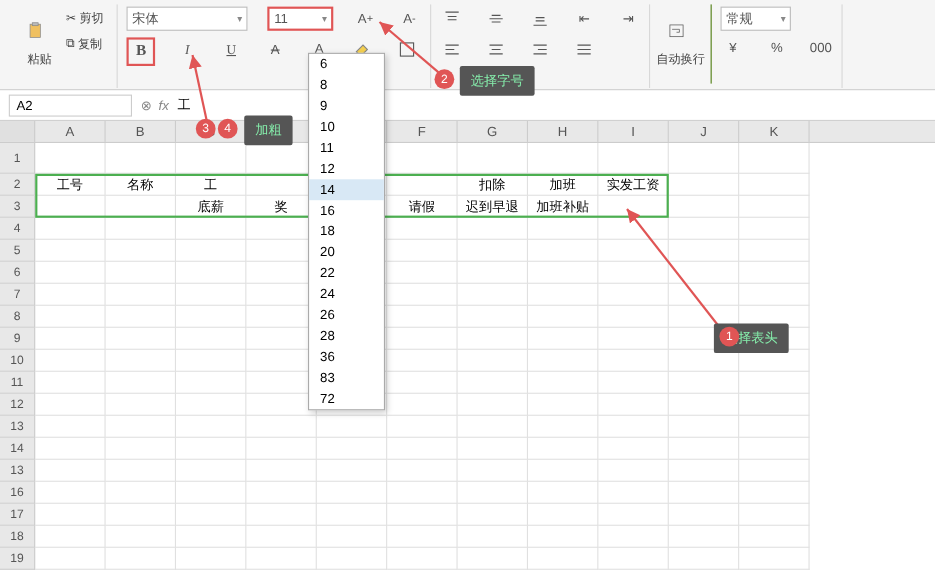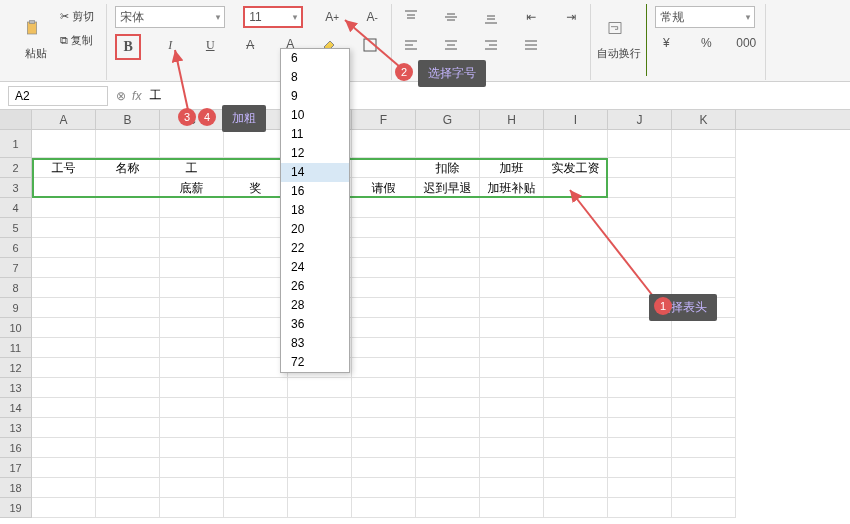--- a/index.html
+++ b/index.html
@@ -17,38 +17,38 @@
 .font-size-sel { width: 60px; border: 2px solid #e05555; }
 .dd-arrow { margin-left: auto; color: #888; font-size: 9px; }
 .tb-btn { width: 22px; height: 22px; display: flex; align-items: center; justify-content: center; color: #555; }
 .bold-btn { width: 26px; height: 26px; border: 2px solid #e05555; font-weight: bold; font-size: 14px; font-family: "Times New Roman", serif; }
 .italic-btn { font-style: italic; font-family: "Times New Roman", serif; }
 .underline-btn { text-decoration: underline; font-family: "Times New Roman", serif; }
 .strike-btn { text-decoration: line-through; }
 .btn-s svg, .tb-btn svg, .ico svg { width: 16px; height: 16px; }
 
 .formula-bar { height: 28px; border-bottom: 1px solid #d0d0d0; display: flex; align-items: center; padding: 0 8px; gap: 8px; }
-.namebox { width: 100px; height: 20px; border: 1px solid #ccc; padding: 0 6px; font-size: 12px; display: flex; align-items: center; background: #fff; }
+.namebox { width: 112px; height: 20px; border: 1px solid #ccc; padding: 0 6px; font-size: 12px; display: flex; align-items: center; background: #fff; }
 .fx-icons { display: flex; gap: 6px; color: #888; }
 
 .grid-area { position: relative; }
 .col-headers { display: flex; height: 20px; background: #e8e8e8; border-bottom: 1px solid #ccc; }
 .corner { width: 32px; background: #e0e0e0; border-right: 1px solid #ccc; }
 .col-h { width: 64px; border-right: 1px solid #ccc; text-align: center; font-size: 12px; color: #555; line-height: 20px; }
 .row { display: flex; height: 20px; }
 .row-h { width: 32px; background: #e8e8e8; border-right: 1px solid #ccc; border-bottom: 1px solid #ccc; text-align: center; font-size: 11px; color: #555; line-height: 20px; }
 .cell { width: 64px; border-right: 1px solid #e0e0e0; border-bottom: 1px solid #e0e0e0; font-size: 12px; text-align: center; line-height: 20px; overflow: hidden; white-space: nowrap; }
 .selection-outline { position: absolute; border: 2px solid #4caf50; pointer-events: none; }
 .sheet-body { position: relative; }
 
 .size-dropdown { position: absolute; left: 280px; top: 48px; width: 70px; background: #fff; border: 1px solid #aaa; box-shadow: 2px 2px 6px rgba(0,0,0,.2); z-index: 100; }
 .size-dropdown .sz-item { height: 19px; padding: 0 10px; font-size: 12px; line-height: 19px; }
 .size-dropdown .sz-item.hl { background: #d8e8f5; }
 
-.callout { position: absolute; background: #555; color: #c4b5fd; font-size: 12px; padding: 5px 10px; border-radius: 2px; z-index: 200; display: flex; align-items: center; }
+.callout { position: absolute; background: #555; color: #86efac; font-size: 12px; padding: 5px 10px; border-radius: 2px; z-index: 200; display: flex; align-items: center; }
 .num-badge { width: 18px; height: 18px; border-radius: 50%; background: #e05555; color: #fff; font-size: 11px; display: inline-flex; align-items: center; justify-content: center; position: absolute; z-index: 201; }
 .arrow-line { position: absolute; z-index: 150; pointer-events: none; }
 .arrow-line svg { overflow: visible; }
 </style>
 </head>
 <body>
 
 <div class="ribbon">
 
   <div class="ribbon-group">
@@ -167,21 +167,21 @@
 
   <div class="big-btn" style="width:56px;border-right:1px solid #4d7c0f;">
     <span class="ico"><svg viewBox="0 0 24 24">
           <rect x="3" y="4" width="18" height="16" fill="none" stroke="#555"></rect>
           <path d="M6 10 L16 10 L16 14 L12 14" stroke="#555" fill="none"></path>
         </svg></span>
     <span>自动换行</span>
   </div>
 
   <div class="ribbon-group" style="flex-direction:column;gap:4px;padding-top:2px;">
-    <div class="sel" style="width:100px;">
+    <div class="sel" style="width:64px;">
         <span>常规</span>
         <span class="dd-arrow">▾</span>
       </div>
     <div class="rg-row">
       <div class="tb-btn">¥</div>
       <div class="tb-btn">%</div>
       <div class="tb-btn">000</div>
     </div>
   </div>
 </div>

